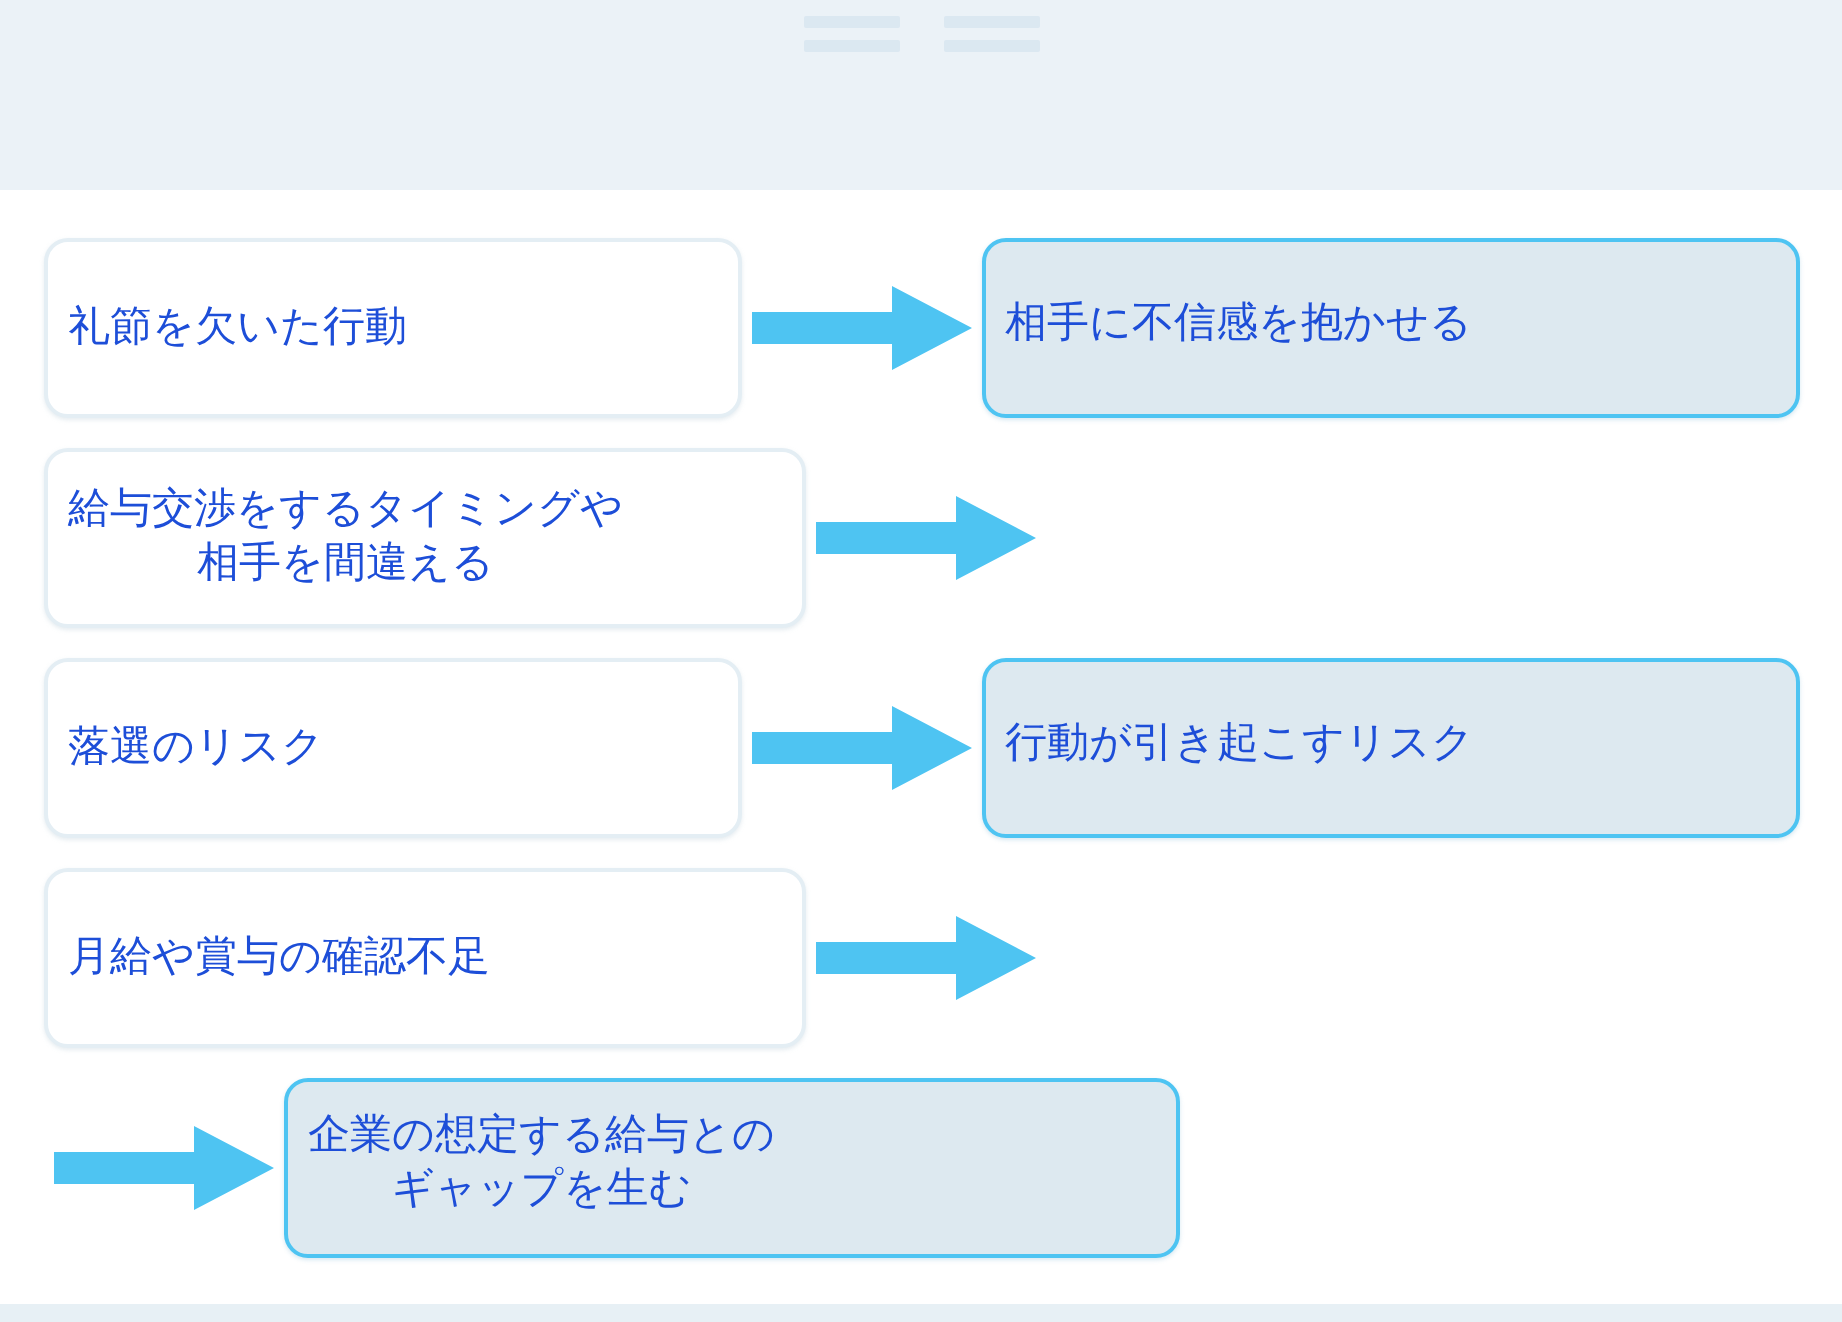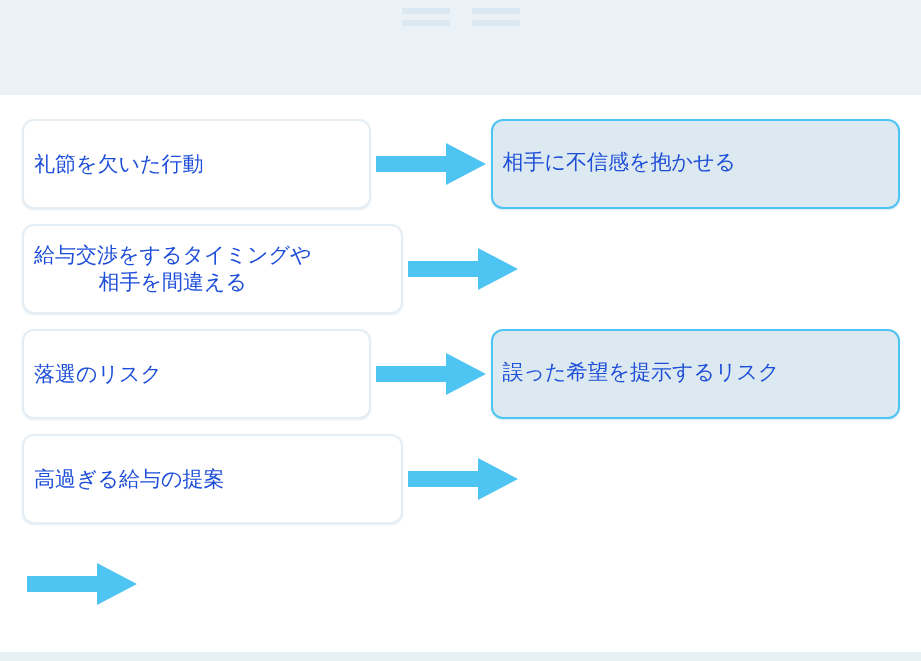--- a/index.html
+++ b/index.html
@@ -177,38 +177,41 @@
   <div class="flow-row">
     <div class="node node-cause">
       <span>落選のリスク</span>
     </div>
     <div class="arrow-wrap">
       <svg class="arrow" width="110" height="42" viewBox="0 0 110 42">
         <path d="M0 13 H70 V0 L110 21 L70 42 V29 H0 Z" fill="#4ec4f2"></path>
       </svg>
     </div>
     <div class="node node-effect">
-      <span>誤った希望を提示するリスク</span>
-    </div>
-  </div>
-
-  <div class="flow-row">
-    <div class="node node-cause">
-      <span>高過ぎる給与の提案</span>
-    </div>
-    <div class="arrow-wrap">
-      <svg class="arrow" width="110" height="42" viewBox="0 0 110 42">
-        <path d="M0 13 H70 V0 L110 21 L70 42 V29 H0 Z" fill="#4ec4f2"></path>
-      </svg>
-    </div>
-  </div>
-
-  <div class="flow-row">
-    <div class="arrow-wrap">
-      <svg class="arrow" width="110" height="42" viewBox="0 0 110 42">
-        <path d="M0 13 H70 V0 L110 21 L70 42 V29 H0 Z" fill="#4ec4f2"></path>
-      </svg>
+      <span>行動が引き起こすリスク</span>
+    </div>
+  </div>
+
+  <div class="flow-row">
+    <div class="node node-cause">
+      <span>月給や賞与の確認不足</span>
+    </div>
+    <div class="arrow-wrap">
+      <svg class="arrow" width="110" height="42" viewBox="0 0 110 42">
+        <path d="M0 13 H70 V0 L110 21 L70 42 V29 H0 Z" fill="#4ec4f2"></path>
+      </svg>
+    </div>
+  </div>
+
+  <div class="flow-row">
+    <div class="arrow-wrap">
+      <svg class="arrow" width="110" height="42" viewBox="0 0 110 42">
+        <path d="M0 13 H70 V0 L110 21 L70 42 V29 H0 Z" fill="#4ec4f2"></path>
+      </svg>
+    </div>
+    <div class="node node-effect">
+      <span>企業の想定する給与との<br>ギャップを生む</span>
     </div>
   </div>
 
 </div>
 
 <div class="footer-band"></div>
 
 </body></html>

